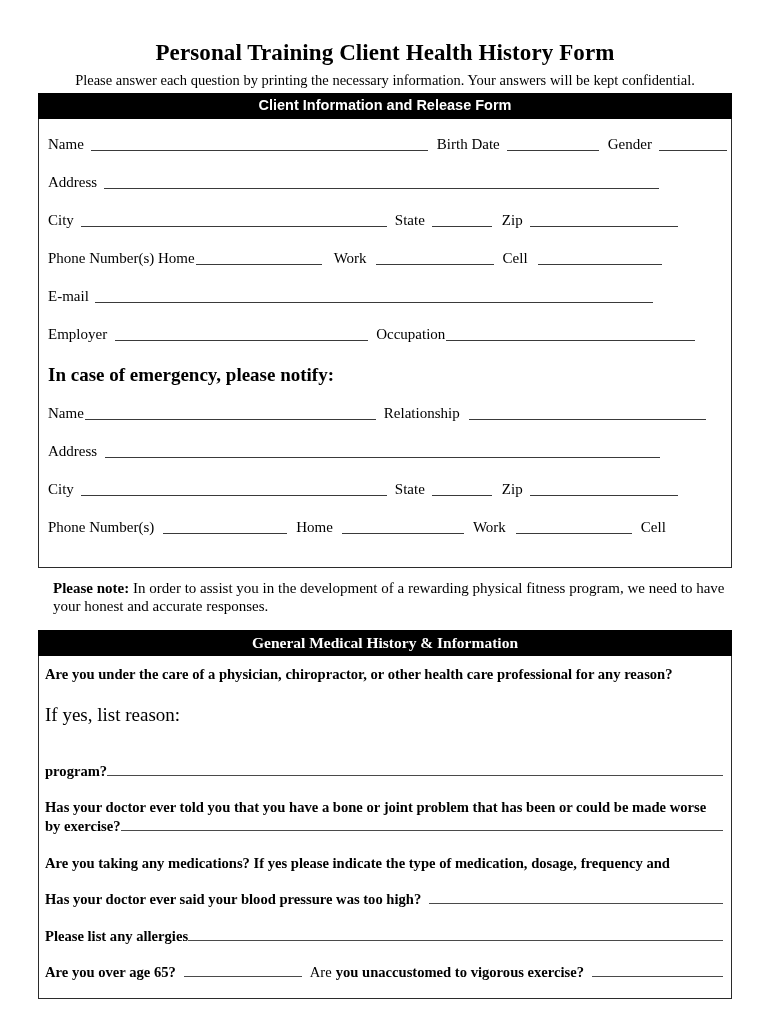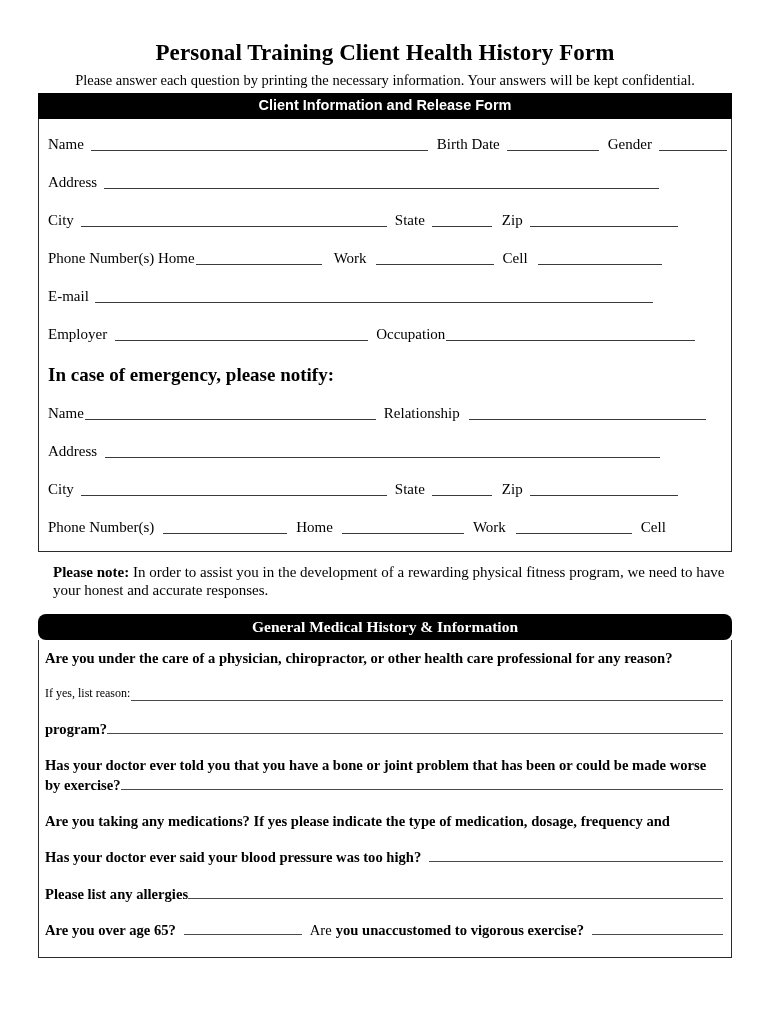--- a/index.html
+++ b/index.html
@@ -58,40 +58,39 @@
   }
   .bar-sans {
     font-family: "Liberation Sans", "DejaVu Sans", sans-serif;
     font-weight: bold;
     font-size: 14.5px;
   }
   .bar-serif {
     font-family: "Liberation Serif", "DejaVu Serif", serif;
     font-weight: bold;
     font-size: 15.5px;
-    border-radius: 8px;
   }
   .section-body {
     border: 1px solid #2b2b2b;
     border-top: none;
     background: #ffffff;
   }
 
   
   .info-body { padding: 18px 0 16px 0; }
   .row {
     display: flex;
     align-items: baseline;
     padding: 0 0 0 9px;
     font-size: 15px;
     line-height: 1;
     margin-bottom: 23px;
     white-space: nowrap;
   }
-  .row:last-child { margin-bottom: 0; }
+  .row:last-child { margin-bottom: 16px; }
   .lbl { flex: 0 0 auto; }
   .line {
     flex: 0 0 auto;
     border-bottom: 1.2px solid #3a3a3a;
     height: 0.85em;
     align-self: flex-end;
     margin-bottom: 1px;
   }
 
   .subhead {
@@ -130,27 +129,28 @@
     vertical-align: baseline;
     margin-bottom: 1px;
   }
   .qflow {
     display: flex;
     align-items: baseline;
     white-space: nowrap;
   }
   .qflow .qline { flex: 1 1 auto; }
   .sub-q {
-    font-size: 12px;
+    font-size: 19px;
     font-weight: normal;
     line-height: 1.33;
     margin-bottom: 18px;
     display: flex;
-    align-items: flex-end;
+    align-items: flex-start;
     white-space: nowrap;
+    flex-direction: column;
   }
   .sub-q .qline { flex: 1 1 auto; }
 </style>
 </head>
 <body>
 
 <div class="page">
 
   <h1 class="doc-title">Personal Training Client Health History Form</h1>
   <p class="doc-subtitle">Please answer each question by printing the necessary information.  Your answers will be kept confidential.</p>

